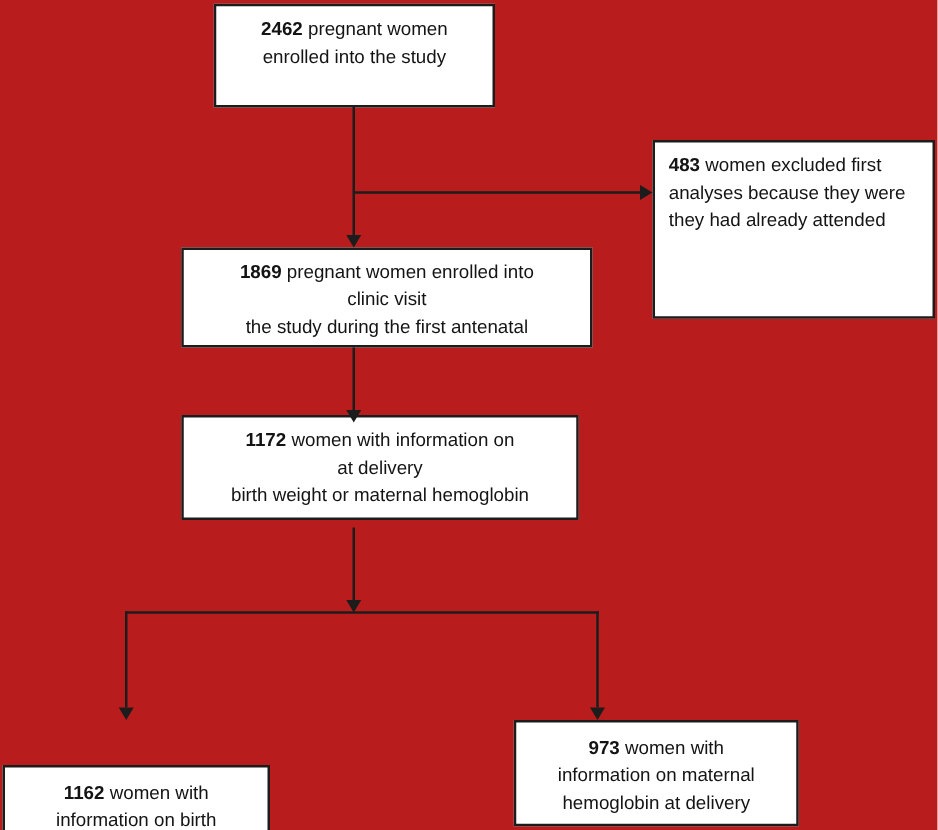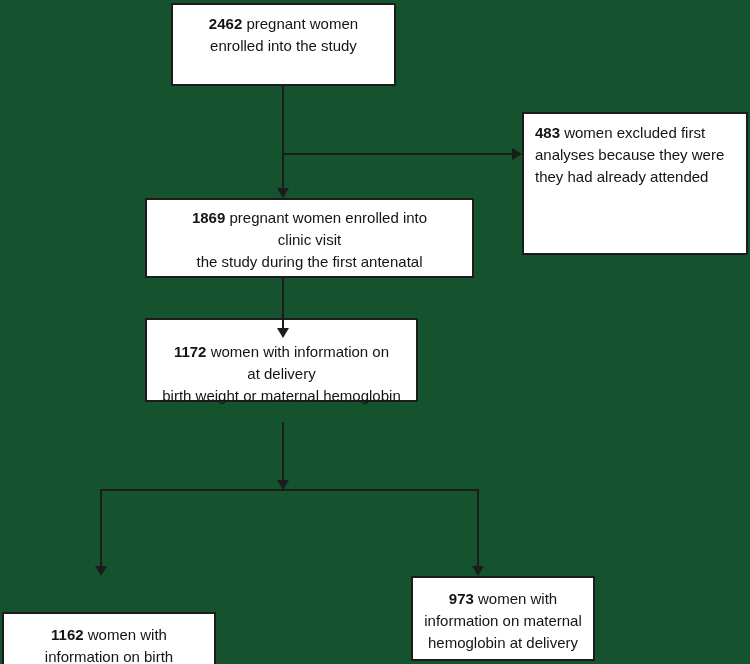--- a/index.html
+++ b/index.html
@@ -1,20 +1,20 @@
 <!DOCTYPE html>
 <html><head>
 <meta charset="utf-8">
 <style>
   html, body { margin: 0; padding: 0; background: #ffffff; }
   #canvas {
     position: relative;
     width: 750px;
     height: 664px;
-    background: #14532d;
+    background: #b91c1c;
     font-family: "Liberation Sans", sans-serif;
     color: #141414;
   }
   .box {
     position: absolute;
     box-sizing: border-box;
     border: 2px solid #1c1c1c;
     background: #ffffff;
     font-size: 15px;
     line-height: 22px;
@@ -59,33 +59,33 @@
     <span class="ln">analyses because they were</span>
     <span class="ln">they had already attended</span>
   </div>
 
   <div class="box" style="left:145px; top:198px; width:329px; height:80px; padding-top:7px;">
     <span class="ln"><b class="num">1869</b><span> pregnant women enrolled into</span></span>
     <span class="ln">clinic visit</span>
     <span class="ln">the study during the first antenatal</span>
   </div>
 
-  <div class="box" style="left:145px; top:318px; width:273px; height:84px; padding-top:21px;">
+  <div class="box" style="left:145px; top:332px; width:318px; height:84px; padding-top:8px;">
     <span class="ln"><b class="num">1172</b><span> women with information on</span></span>
     <span class="ln">at delivery</span>
     <span class="ln">birth weight or maternal hemoglobin</span>
   </div>
 
   <div class="box" style="left:2px; top:576px; width:214px; height:85px; padding-top:10px;margin-top:36px;">
     <span class="ln"><b class="num">1162</b><span> women with</span></span>
     <span class="ln">information on birth</span>
     <span class="ln">weight</span>
   </div>
 
-  <div class="box" style="left:411px; top:576px; width:184px; height:85px; padding-top:10px;">
+  <div class="box" style="left:411px; top:576px; width:228px; height:85px; padding-top:10px;">
     <span class="ln"><b class="num">973</b><span> women with</span></span>
     <span class="ln">information on maternal</span>
     <span class="ln">hemoglobin at delivery</span>
   </div>
 
   <div class="vline" style="left:282px; top:85px; height:103px;"></div>
   <div class="arrow-down" style="left:277px; top:188px;"></div>
 
   <div class="hline" style="left:283px; top:153px; width:229px;"></div>
   <div class="arrow-right" style="left:512px; top:148px;"></div>

